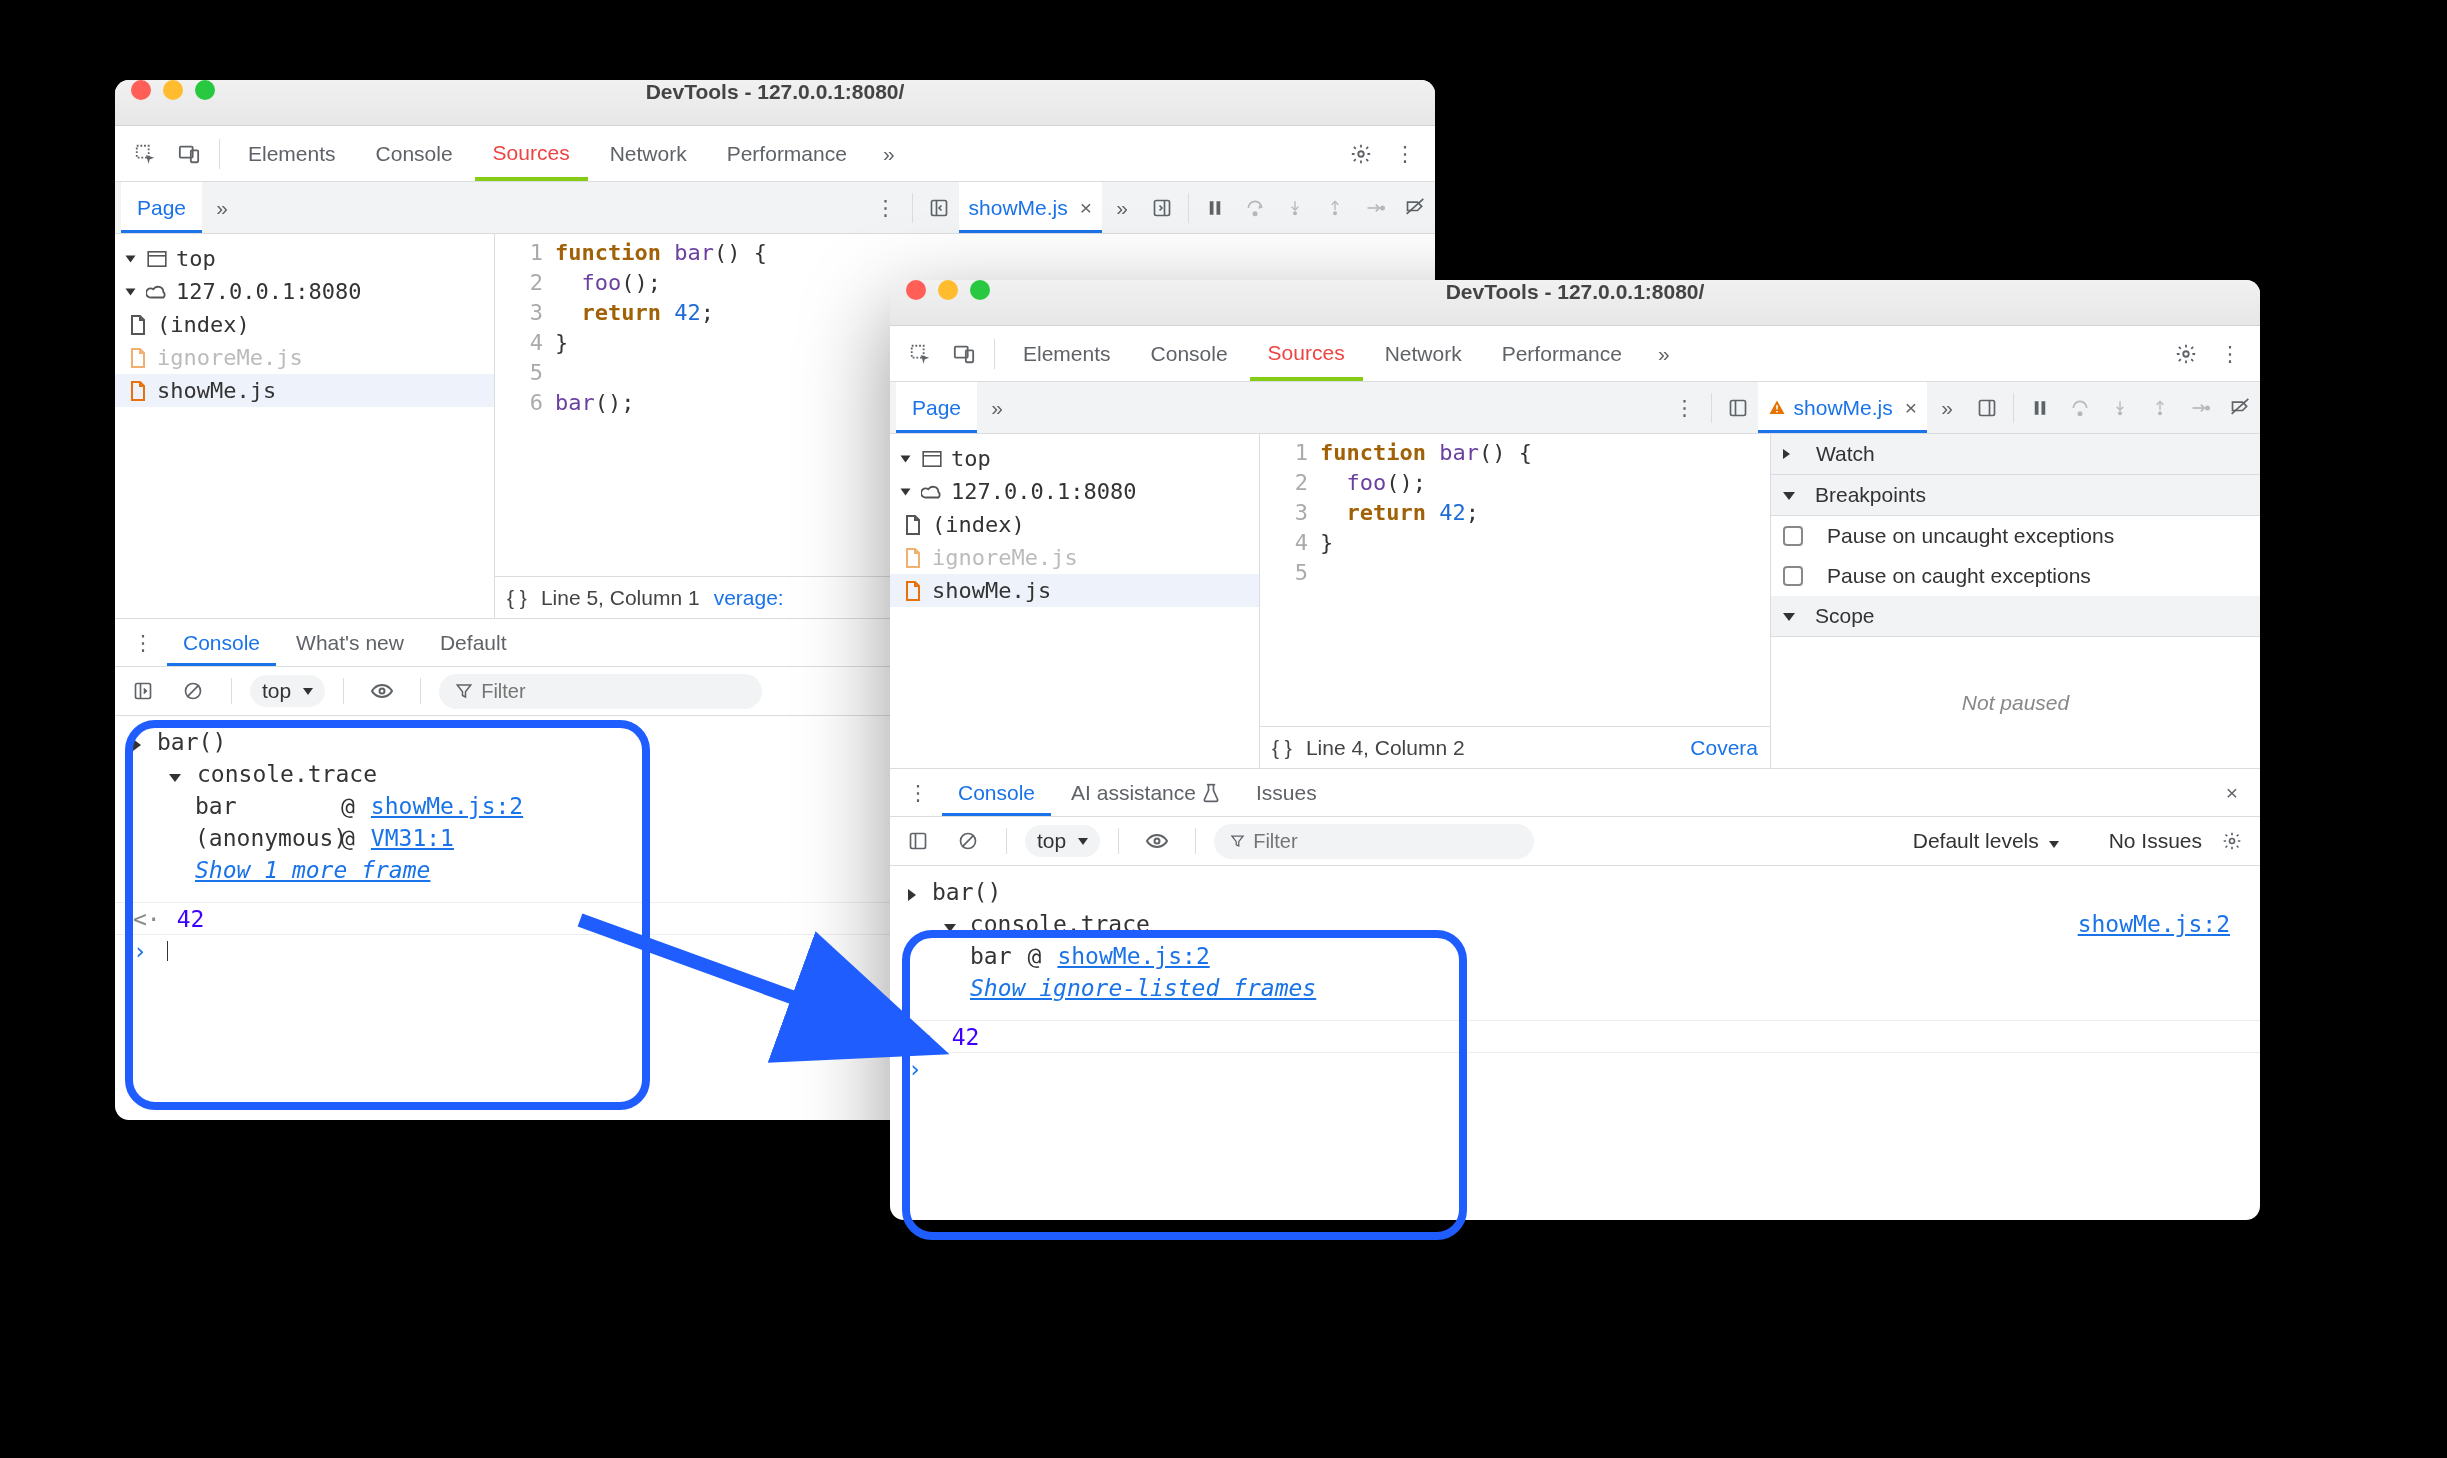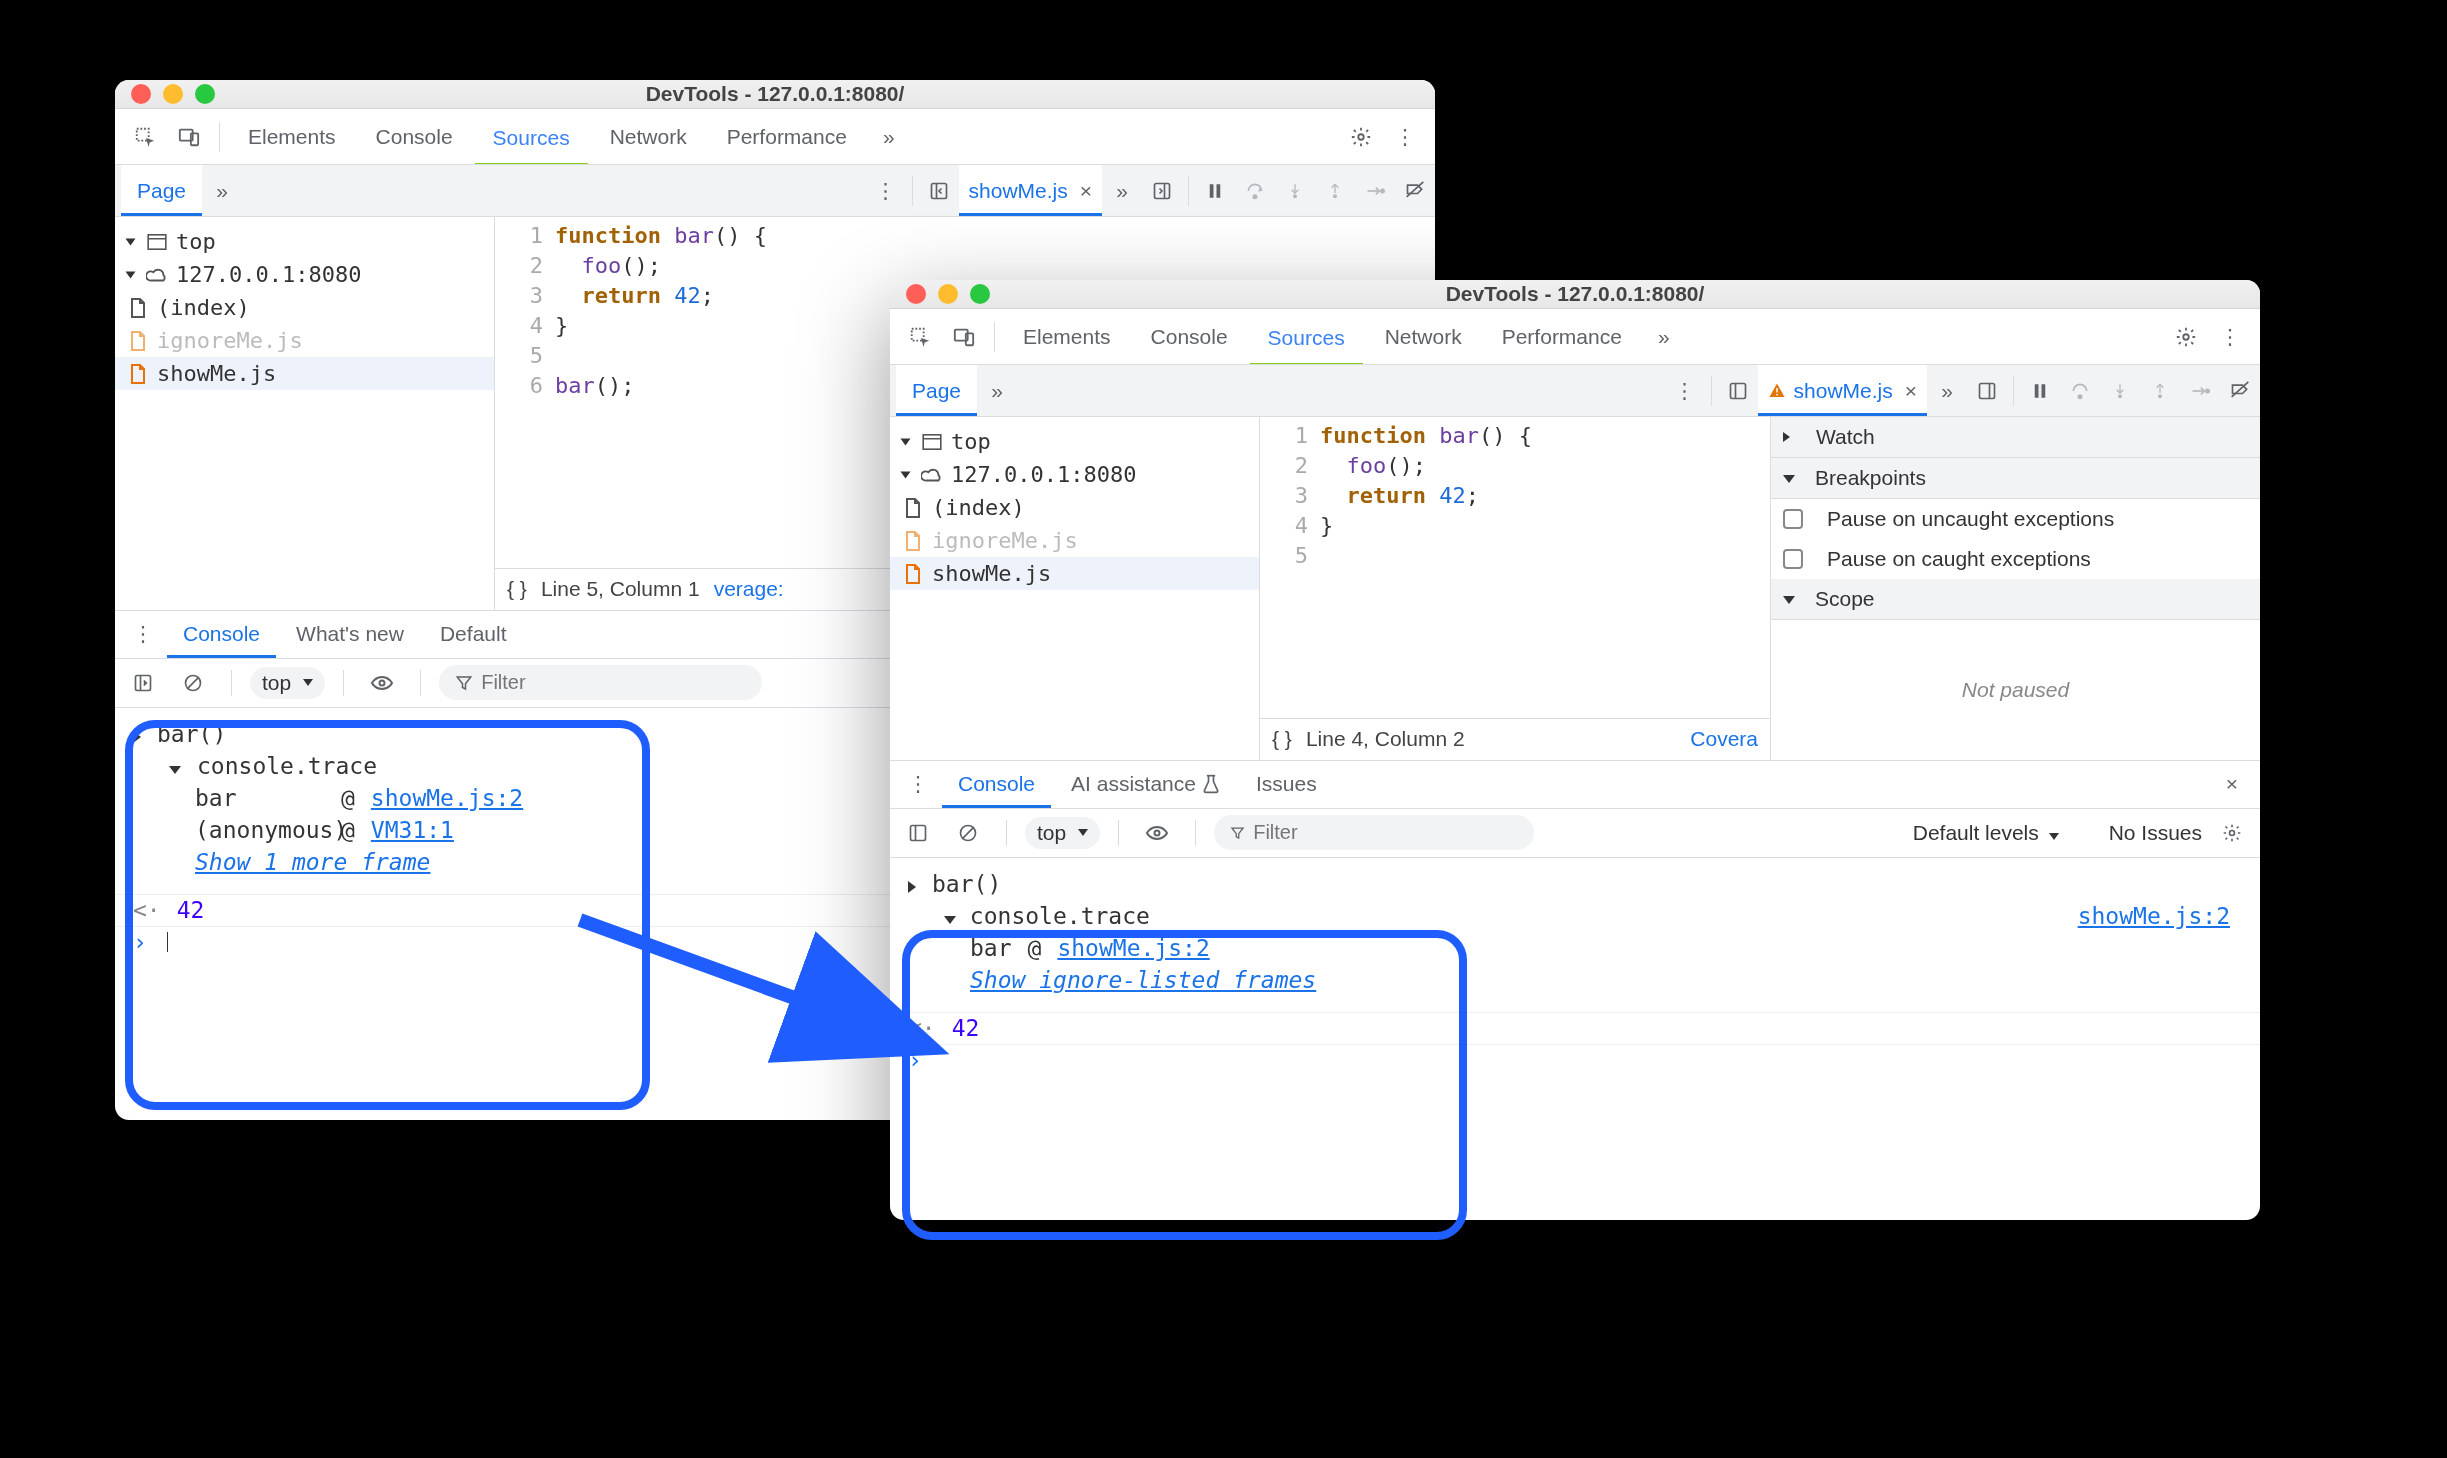--- a/index.html
+++ b/index.html
@@ -18,37 +18,37 @@
     border-radius: 14px;
     box-shadow: 0 30px 90px rgba(0,0,0,.4);
     overflow: hidden;
     display: flex;
     flex-direction: column;
   }
   #win1 { left: 115px; top: 80px; width: 1320px; height: 1040px; }
   #win2 { left: 890px; top: 280px; width: 1370px; height: 940px; z-index: 2; }
 
   .titlebar {
-    height: 29px;
+    height: 46px;
     background: linear-gradient(#f1f1f1,#e7e7e7);
     border-bottom: 1px solid #d3d3d3;
     display: flex;
-    align-items: center;
+    align-items: flex-start;
     position: relative;
   }
   .traffic { display: flex; gap: 12px; margin-left: 16px; }
   .dot { width: 20px; height: 20px; border-radius: 50%; }
   .dot.r { background:#ff5f57;} .dot.y{background:#febc2e;} .dot.g{background:#28c840;}
   .title { position:absolute; left:0; right:0; text-align:center; font-weight:600; color:#444; }
 
   .toolbar { height: 56px; display:flex; align-items:center; border-bottom:1px solid #dadce0; padding:0 10px; gap:4px; }
   .ibtn { width:40px; height:40px; display:flex; align-items:center; justify-content:center; border-radius:4px; color:#5f6368; cursor:pointer; }
   .sep { width:1px; height:30px; background:#dadce0; margin:0 6px; }
   .tab { padding: 0 18px; height:100%; display:flex; align-items:center; color:#5f6368; cursor:pointer; }
-  .tab.active { color:#3b82f6; border-bottom: 1px solid #84cc16; font-weight:500; padding-top:3px; }
+  .tab.active { color:#ef4444; border-bottom: 4px solid #84cc16; font-weight:500; padding-top:3px; }
   .spacer { flex:1; }
 
   .subbar { height:52px; display:flex; align-items:center; border-bottom:1px solid #dadce0; background:#f1f3f4; }
   .subtab { padding:0 16px; height:100%; display:flex; align-items:center; color:#202124; }
   .subtab.active { color:#1a73e8; border-bottom:3px solid #1a73e8; padding-top:3px; background:#fff; }
 
   .body { flex:1; display:flex; min-height:0; }
   .filetree { width:380px; border-right:1px solid #dadce0; padding:8px 0; overflow:auto; }
   .filetree .row { display:flex; align-items:center; gap:8px; padding:4px 12px; font-family:ui-monospace,Menlo,Consolas,monospace; font-size:22px; }
   .filetree .row.sel { background:#eef3fb; }

